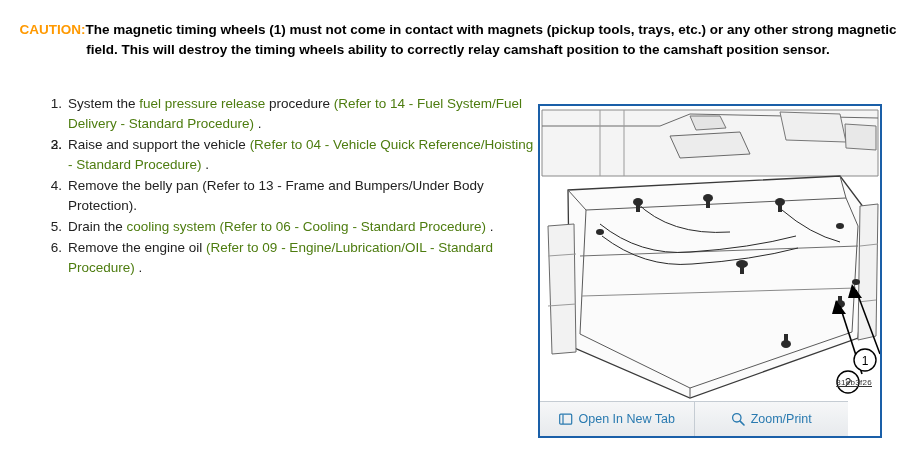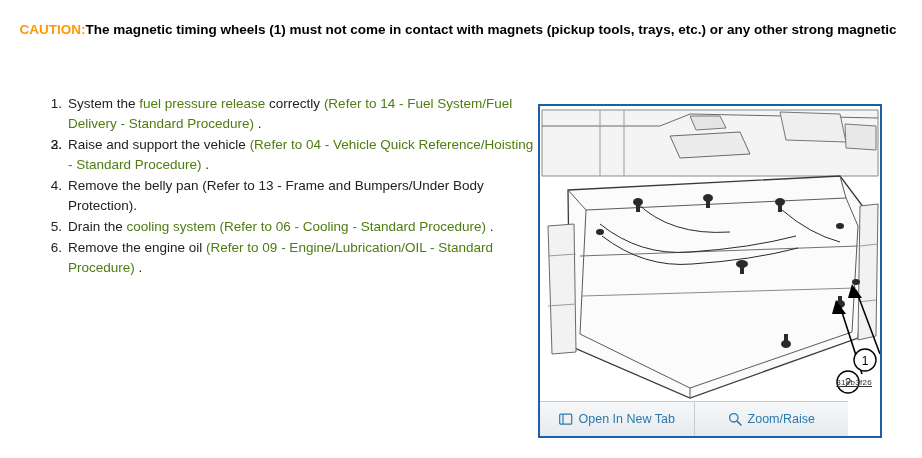--- a/index.html
+++ b/index.html
@@ -131,24 +131,25 @@
 </style>
 </head>
 <body>
 
 <div class="page">
 
   <div class="caution-block">
     <div class="caution-line">
       <span class="caution-word">CAUTION:</span><span>The magnetic timing wheels (1) must not come in contact with magnets (pickup tools, trays, etc.) or any other strong magnetic</span>
     </div>
+    <div class="caution-line">field. This will destroy the timing wheels ability to correctly relay camshaft position to the camshaft position sensor.</div>
   </div>
 
   <ol class="steps" id="steps-list">
-      <li><span class="num">1.</span><span>System the </span><span class="lnk">fuel pressure release</span><span> correctly </span><span class="lnk">(Refer to 14 - Fuel System/Fuel Delivery - Standard Procedure)</span><span> .</span></li>
+      <li><span class="num">1.</span><span>System the </span><span class="lnk">fuel pressure release</span><span> procedure </span><span class="lnk">(Refer to 14 - Fuel System/Fuel Delivery - Standard Procedure)</span><span> .</span></li>
       <li><span class="num">2.</span></li>
       <li><span class="num">3.</span><span>Raise and support the vehicle </span><span class="lnk">(Refer to 04 - Vehicle Quick Reference/Hoisting - Standard Procedure)</span><span> .</span></li>
       <li><span class="num">4.</span><span>Remove the belly pan (Refer to 13 - Frame and Bumpers/Under Body Protection).</span></li>
       <li><span class="num">5.</span><span>Drain the </span><span class="lnk">cooling system (Refer to 06 - Cooling - Standard Procedure)</span><span> .</span></li>
       <li><span class="num">6.</span><span>Remove the engine oil </span><span class="lnk">(Refer to 09 - Engine/Lubrication/OIL - Standard Procedure)</span><span> .</span></li>
     </ol>
 
   <div class="figure-panel">
     <div class="figure-img-wrap">
       <svg class="figure-svg" width="340" height="296" viewBox="0 0 340 296" xmlns="http://www.w3.org/2000/svg">
@@ -229,18 +230,18 @@
         </span>
         <span>Open In New Tab</span>
       </div>
       <div class="tb-btn">
         <span class="tb-icon">
           <svg width="14" height="14" viewBox="0 0 14 14" fill="none" xmlns="http://www.w3.org/2000/svg">
             <circle cx="5.8" cy="5.8" r="4.2" stroke="#2a7ab0" stroke-width="1.3"></circle>
             <path d="M9.1 9.1 L13 13" stroke="#2a7ab0" stroke-width="1.6" stroke-linecap="round"></path>
           </svg>
         </span>
-        <span>Zoom/Raise</span>
+        <span>Zoom/Print</span>
       </div>
     </div>
   </div>
 
 </div>
 
 </body></html>

